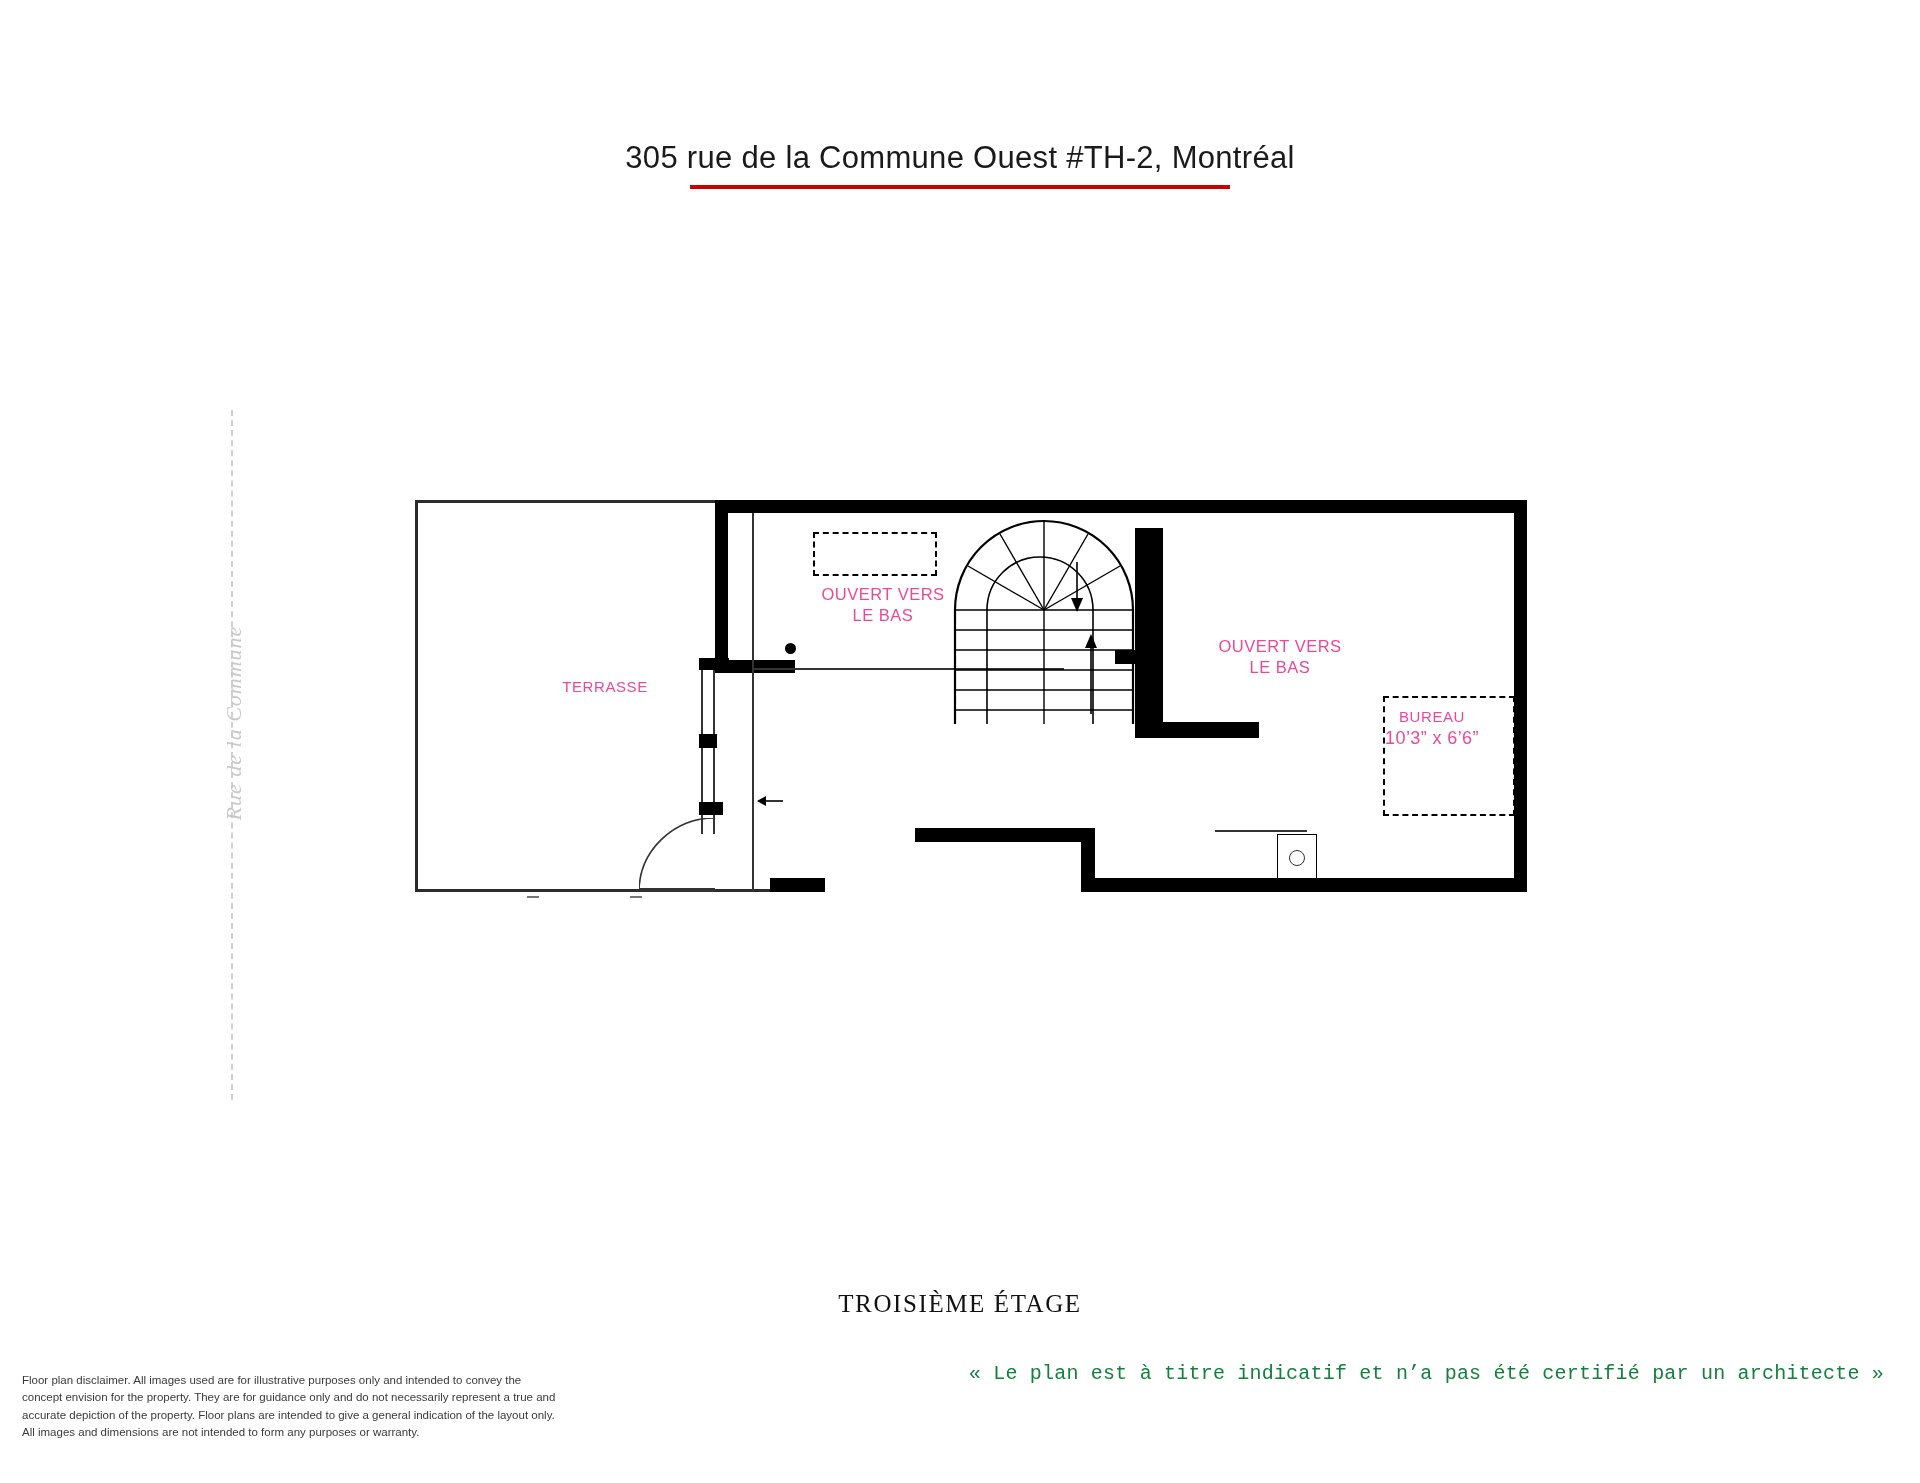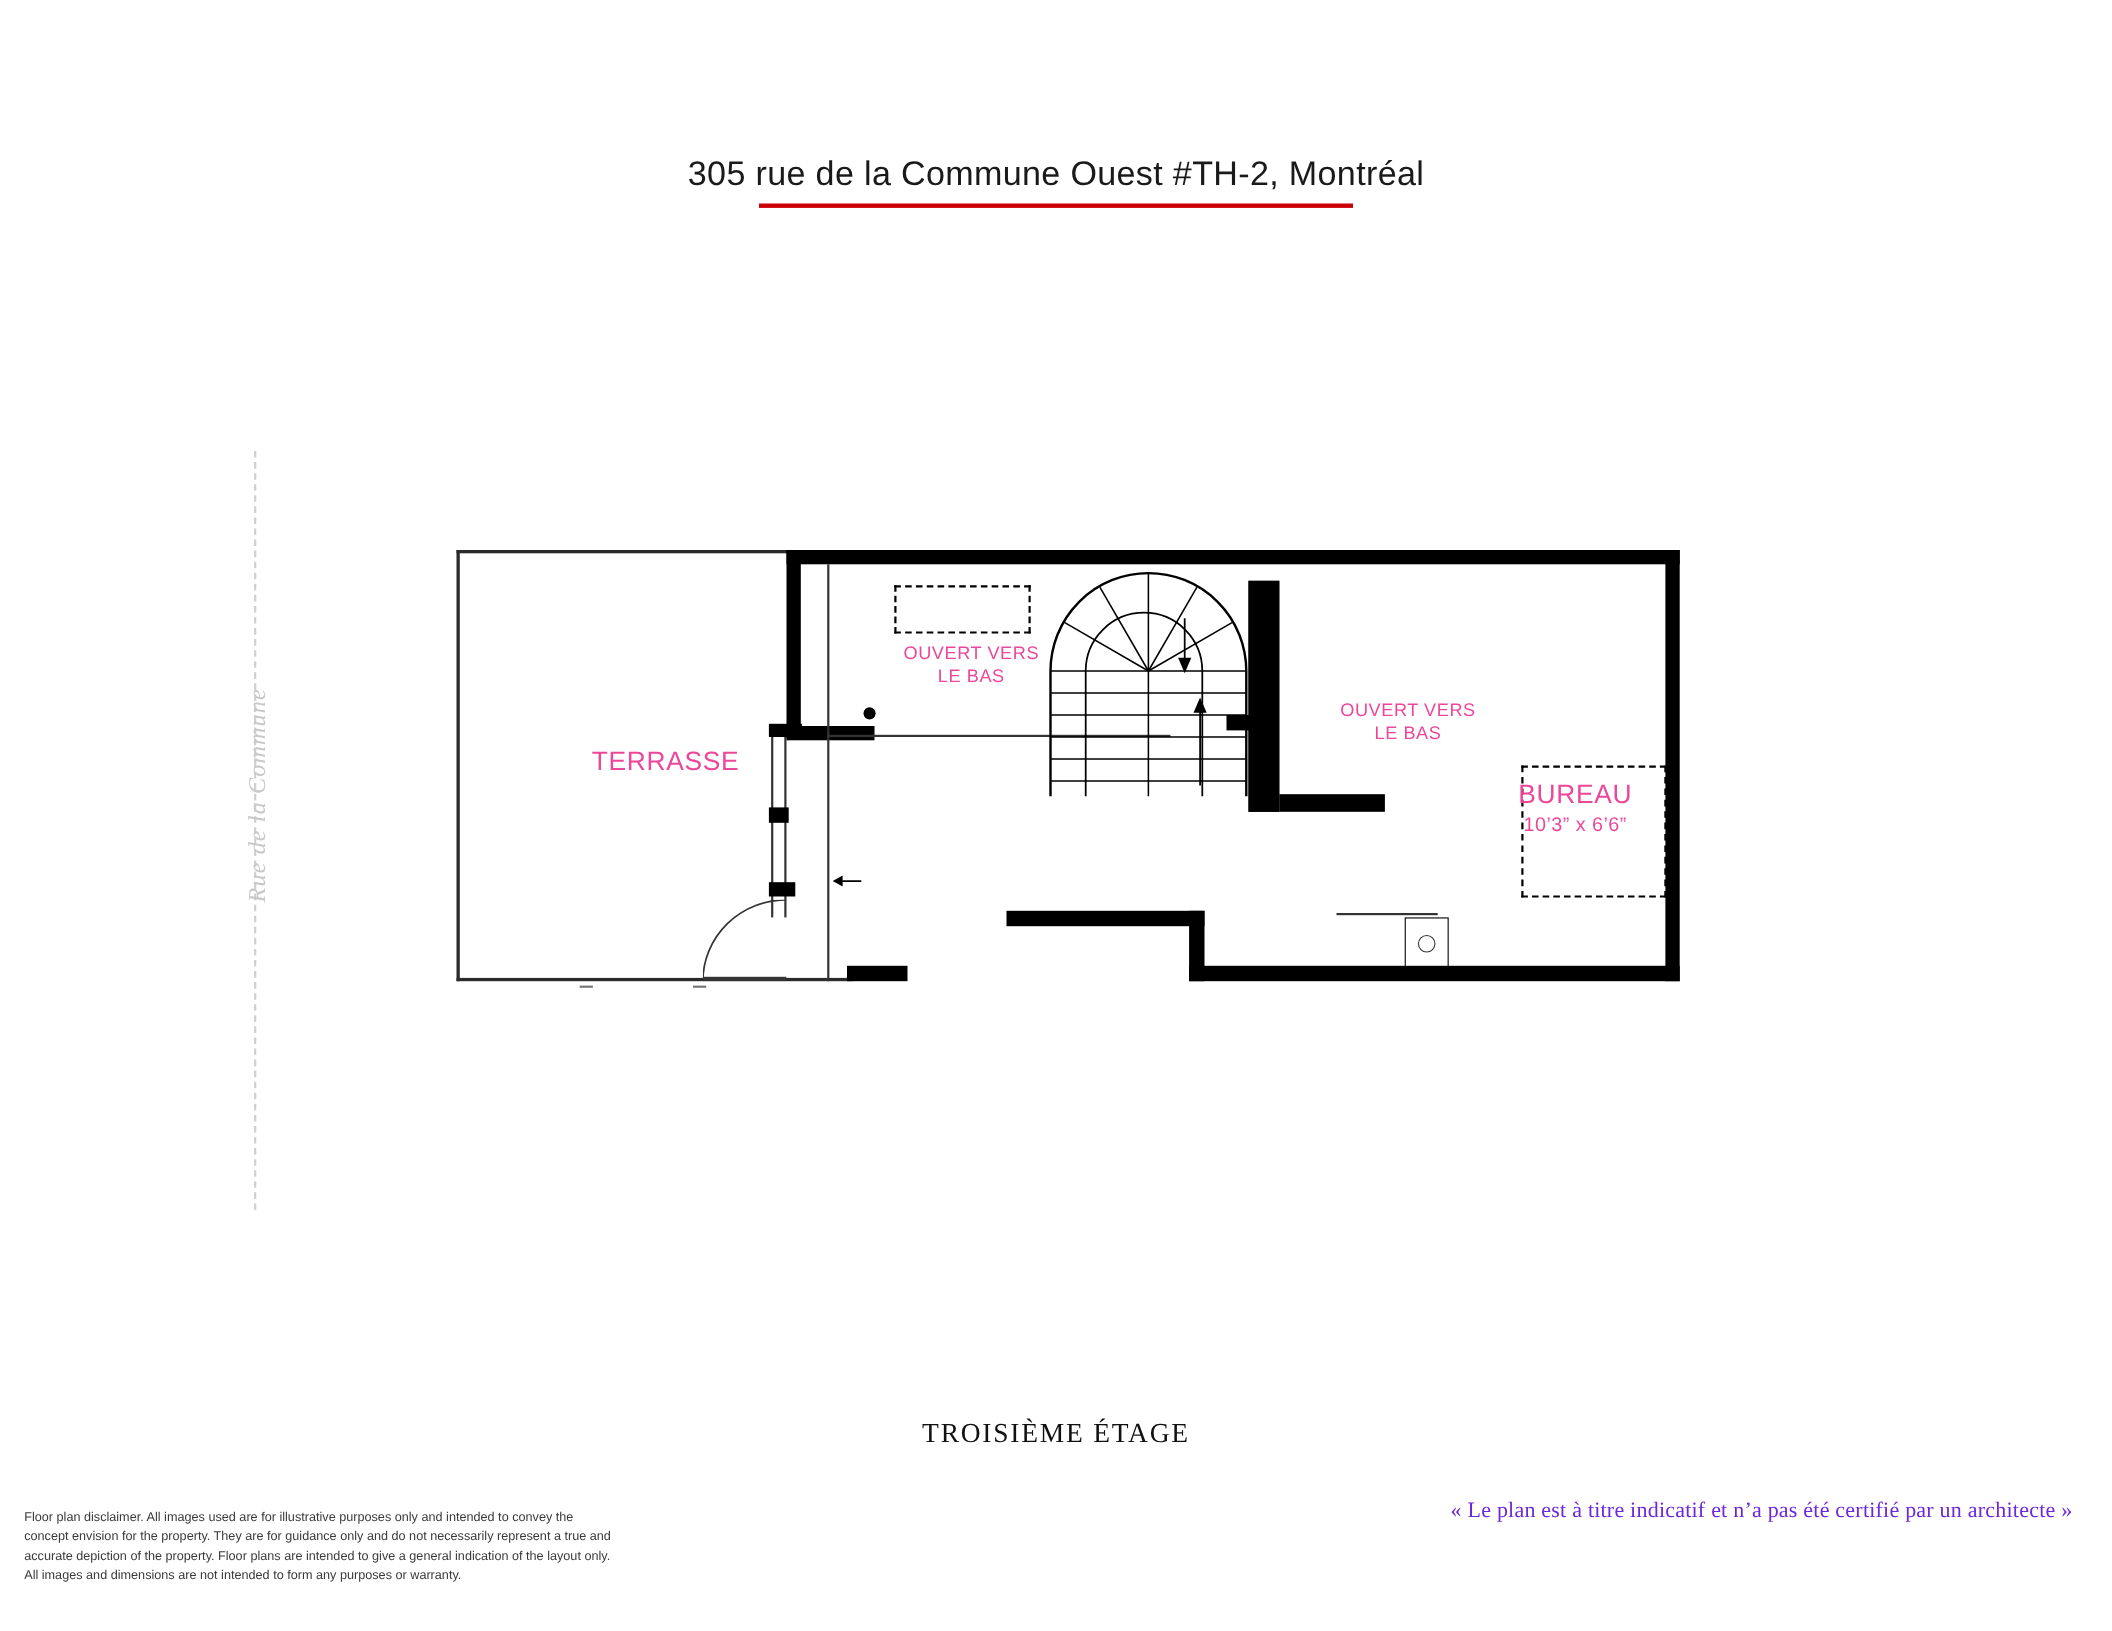--- a/index.html
+++ b/index.html
@@ -91,21 +91,21 @@
 
   
   .rlabel {
     position: absolute;
     text-align: center;
     font-family: "Liberation Sans", sans-serif;
     color: #ec4899;
     line-height: 1.25;
     white-space: nowrap;
   }
-  .rlabel .nm { font-size: 24px; letter-spacing: 0.6px; }
+  .rlabel .nm { font-size: 15px; letter-spacing: 0.6px; }
   .rlabel .dim { font-size: 18px; letter-spacing: 0.4px; }
   .rlabel.small .nm { font-size: 16.5px; letter-spacing: 0.5px; }
 
   
   .stair-box { position: absolute; }
   .stair-outline {
     position: absolute;
     border: 1.8px solid #000;
     background: transparent;
   }
@@ -127,23 +127,23 @@
     font-size: 25px;
     letter-spacing: 1.6px;
     color: #111111;
     font-family: Liberation Serif, serif;
   }
   .tagline {
     position: absolute;
     top: 1362px;
     right: 36px;
     font-size: 20px;
-    color: #6d28d9;
+    color: #15803d;
     letter-spacing: 0.2px;
-    font-family: Liberation Serif, serif;
+    font-family: Liberation Mono, monospace;
     white-space: nowrap;
   }
   .disclaimer {
     position: absolute;
     left: 22px;
     top: 1372px;
     width: 600px;
     font-size: 11.5px;
     line-height: 1.5;
     color: #3a3a3a;

